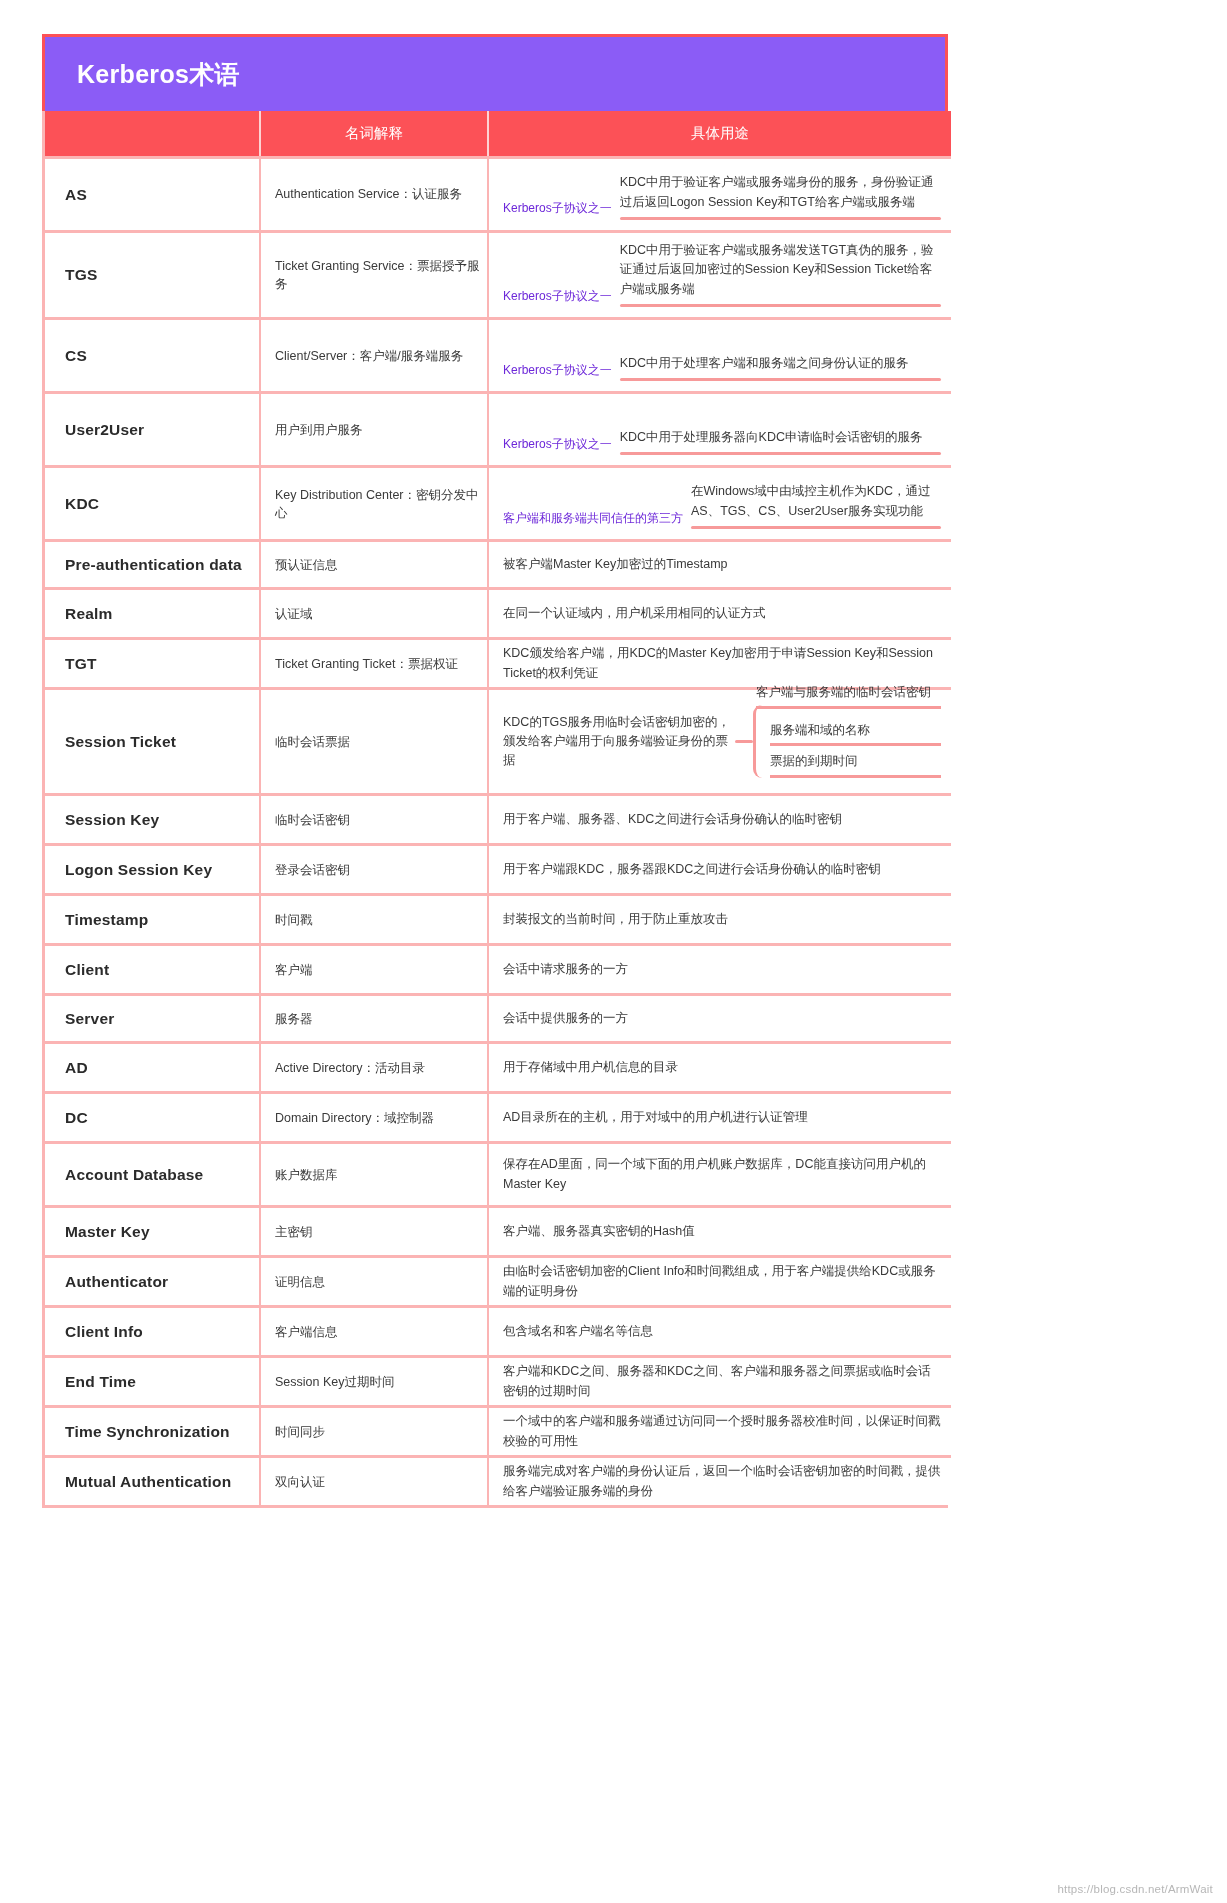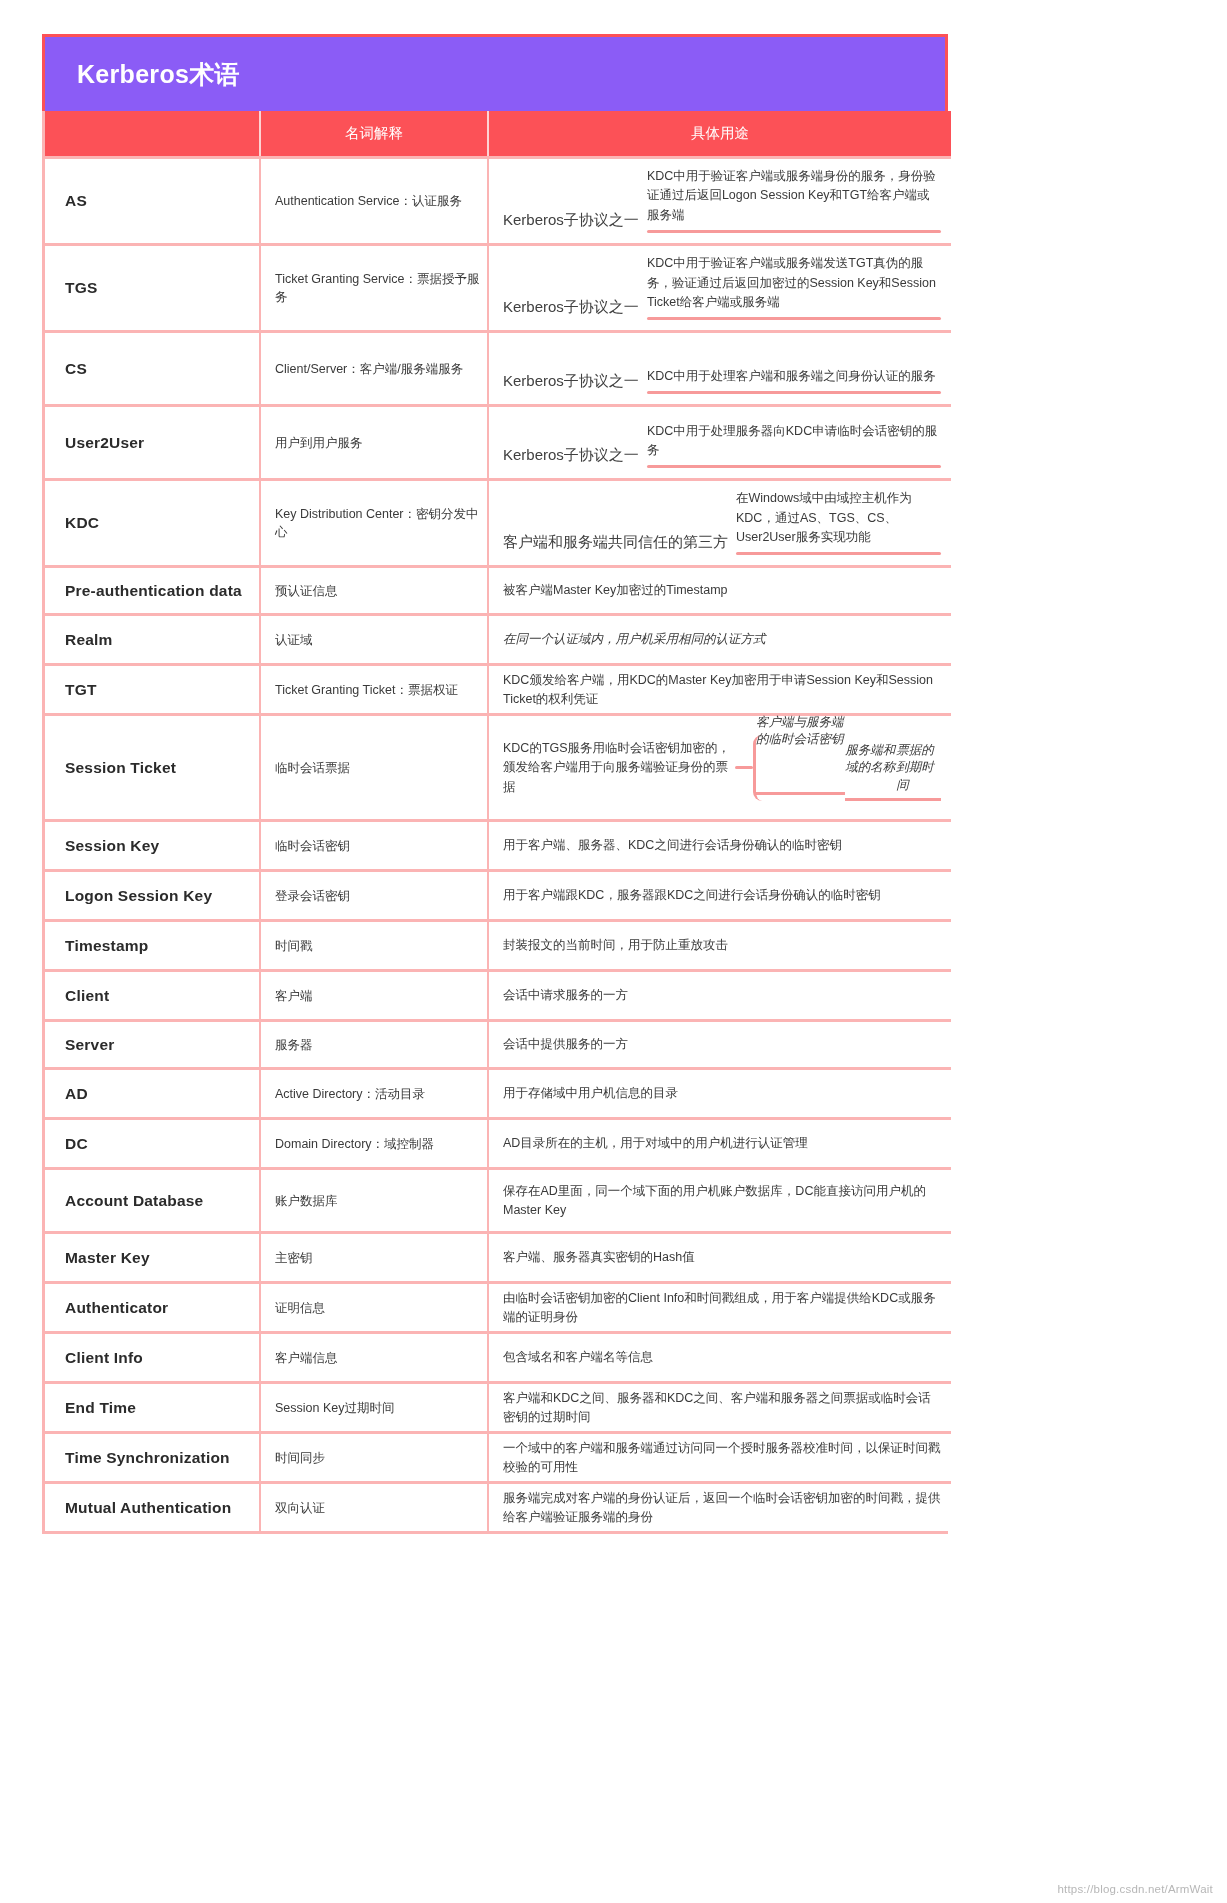--- a/index.html
+++ b/index.html
@@ -118,22 +118,22 @@
   .subproto {
     display: flex;
     align-items: flex-end;
     height: 100%;
     padding-top: 8px;
     padding-bottom: 10px;
     box-sizing: border-box;
   }
   .subproto-label {
     flex: 0 0 auto;
-    font-size: 15px;
-    color: #404040;
+    font-size: 12px;
+    color: #6d28d9;
     white-space: nowrap;
     padding-bottom: 2px;
   }
   .subproto-right {
     flex: 1 1 auto;
     position: relative;
     padding-left: 8px;
   }
   .subproto-text {
     font-size: 12.5px;
@@ -170,25 +170,24 @@
     background: #f79a9a;
     border-radius: 2px;
   }
   .ticket-bracket {
     flex: 1 1 auto;
     border-left: 3px solid #f79a9a;
     border-top-left-radius: 9px;
     border-bottom-left-radius: 9px;
     padding-left: 14px;
     display: flex;
-    flex-direction: row;
+    flex-direction: column;
     justify-content: center;
     gap: 0;
     position: relative;
-    font-style: italic;
   }
   .ticket-item {
     font-size: 12.5px;
     color: #3a3a3a;
     padding: 7px 0 4px 0;
     border-bottom: 3px solid #f79a9a;
     line-height: 1.4;
   }
   .ticket-item.first {
     position: relative;
@@ -307,21 +306,21 @@
             <tr class="body">
               <td class="term">Pre-authentication data</td>
               <td class="gloss">预认证信息</td>
               <td class="usage" style="height: 48px;">
                 <div>被客户端Master Key加密过的Timestamp</div>
               </td>
             </tr>
             <tr class="body">
               <td class="term">Realm</td>
               <td class="gloss">认证域</td>
-              <td class="usage" style="height: 50px; font-style: italic;">
+              <td class="usage" style="height: 50px;">
                 <div>在同一个认证域内，用户机采用相同的认证方式</div>
               </td>
             </tr>
             <tr class="body">
               <td class="term">TGT</td>
               <td class="gloss">Ticket Granting Ticket：票据权证</td>
               <td class="usage" style="height: 50px;">
                 <div>KDC颁发给客户端，用KDC的Master Key加密用于申请Session Key和Session Ticket的权利凭证</div>
               </td>
             </tr>

